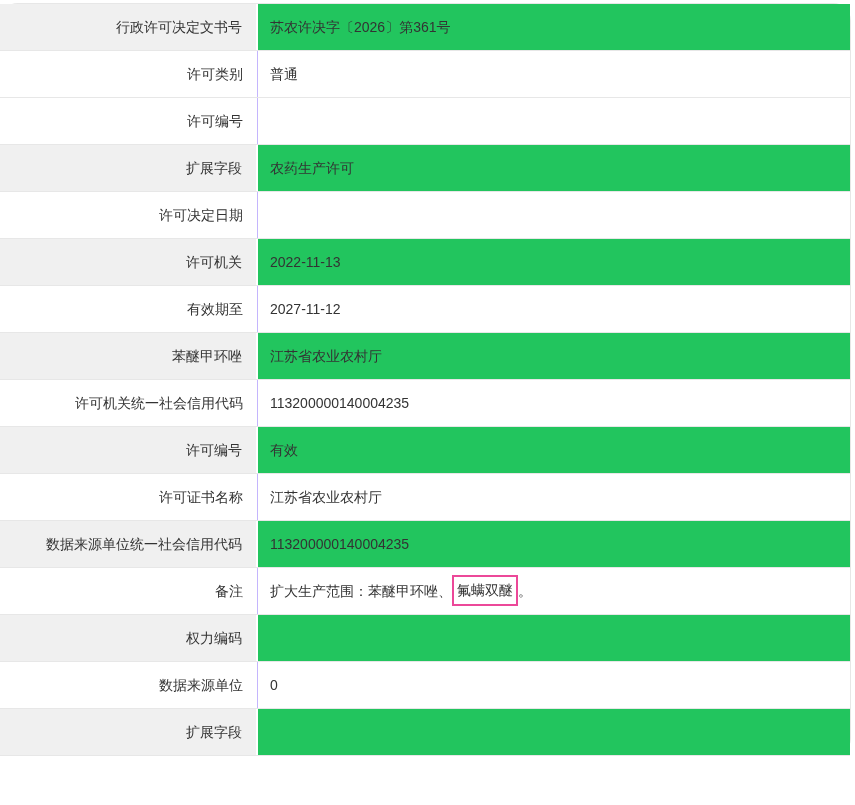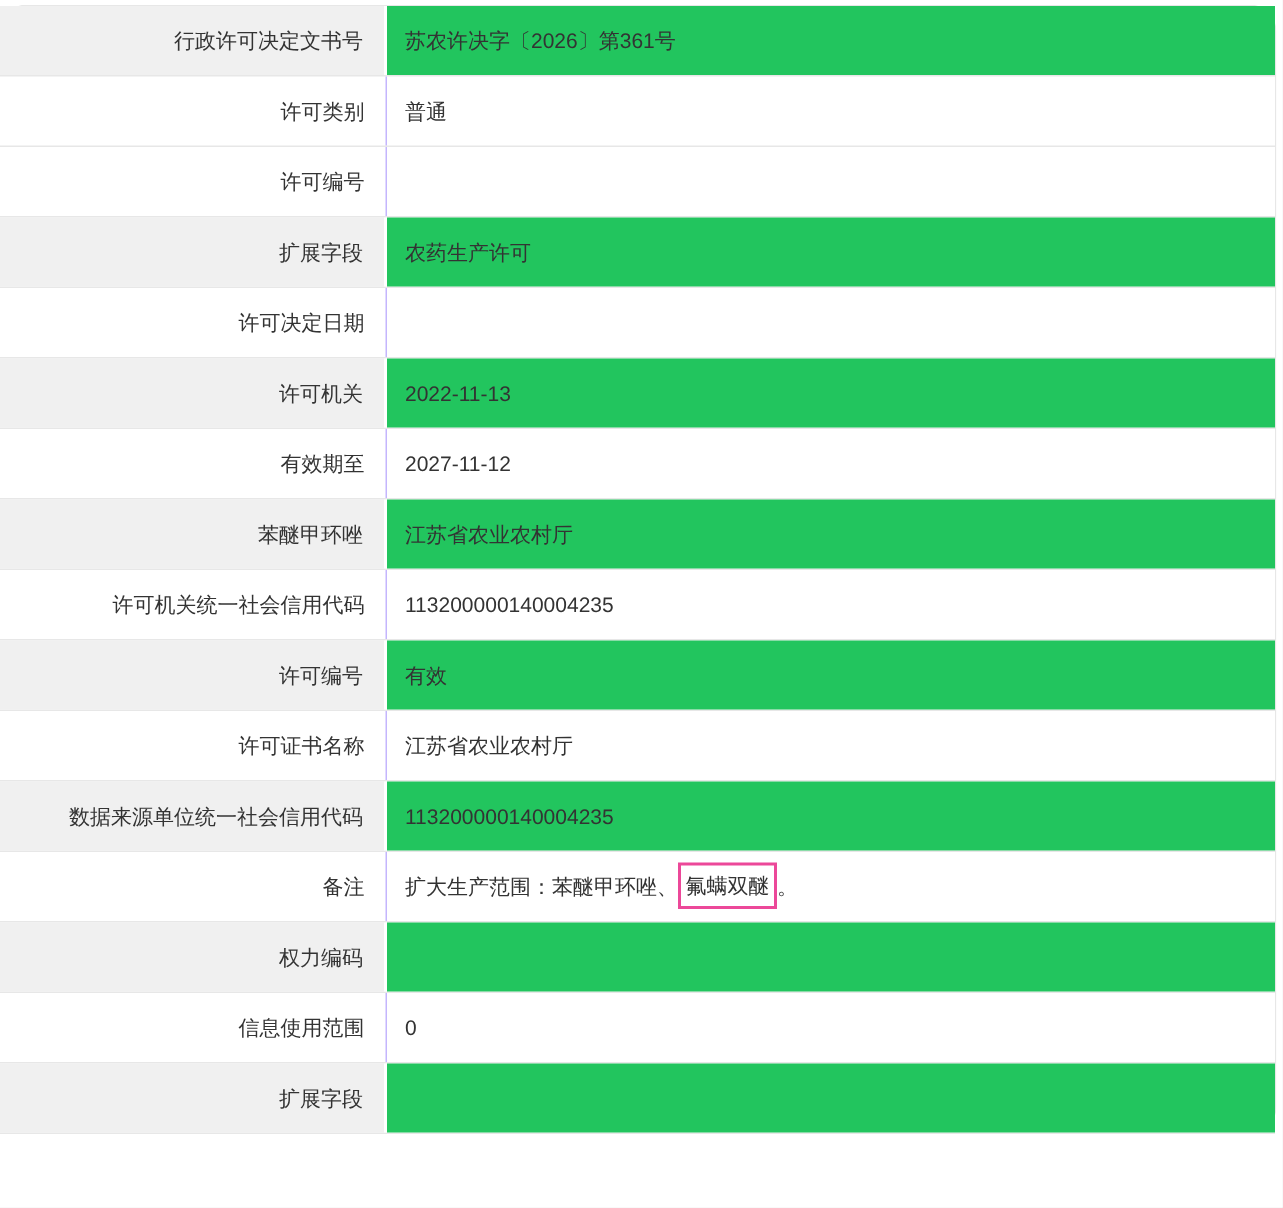--- a/index.html
+++ b/index.html
@@ -125,21 +125,21 @@
     <div class="cell-label">备注</div>
     <div class="cell-value"><span>扩大生产范围：苯醚甲环唑、</span><span class="red-box"><span>氟螨双醚</span></span><span>。</span></div>
   </div>
 
   <div class="row alt">
     <div class="cell-label">权力编码</div>
     <div class="cell-value"></div>
   </div>
 
   <div class="row">
-    <div class="cell-label">信息使用范围</div>
+    <div class="cell-label">数据来源单位</div>
     <div class="cell-value">0</div>
   </div>
 
   <div class="row alt">
     <div class="cell-label">扩展字段</div>
     <div class="cell-value"></div>
   </div>
 
 </div>
 

